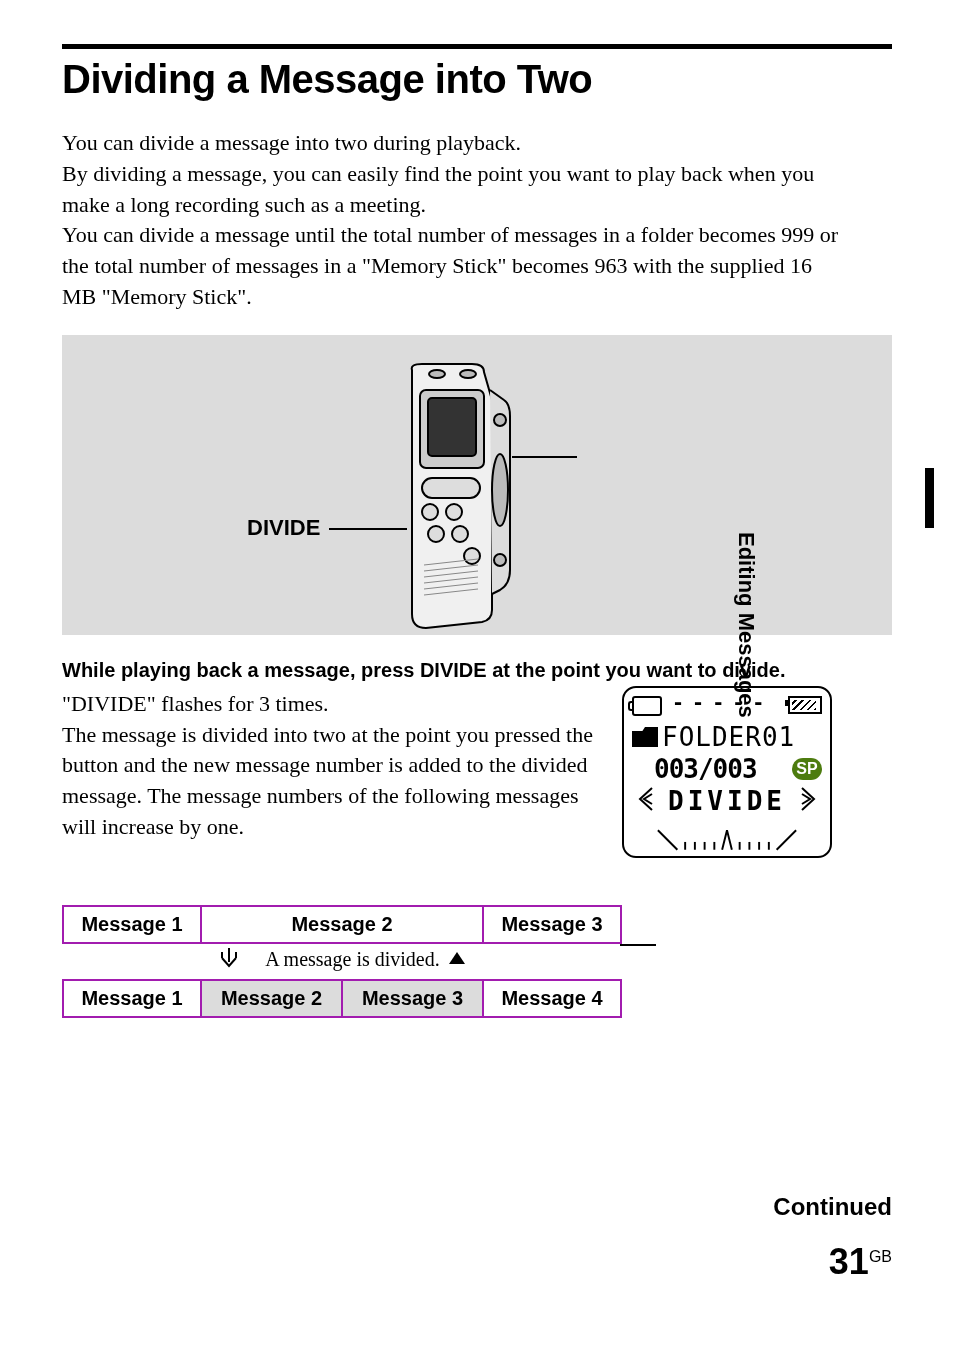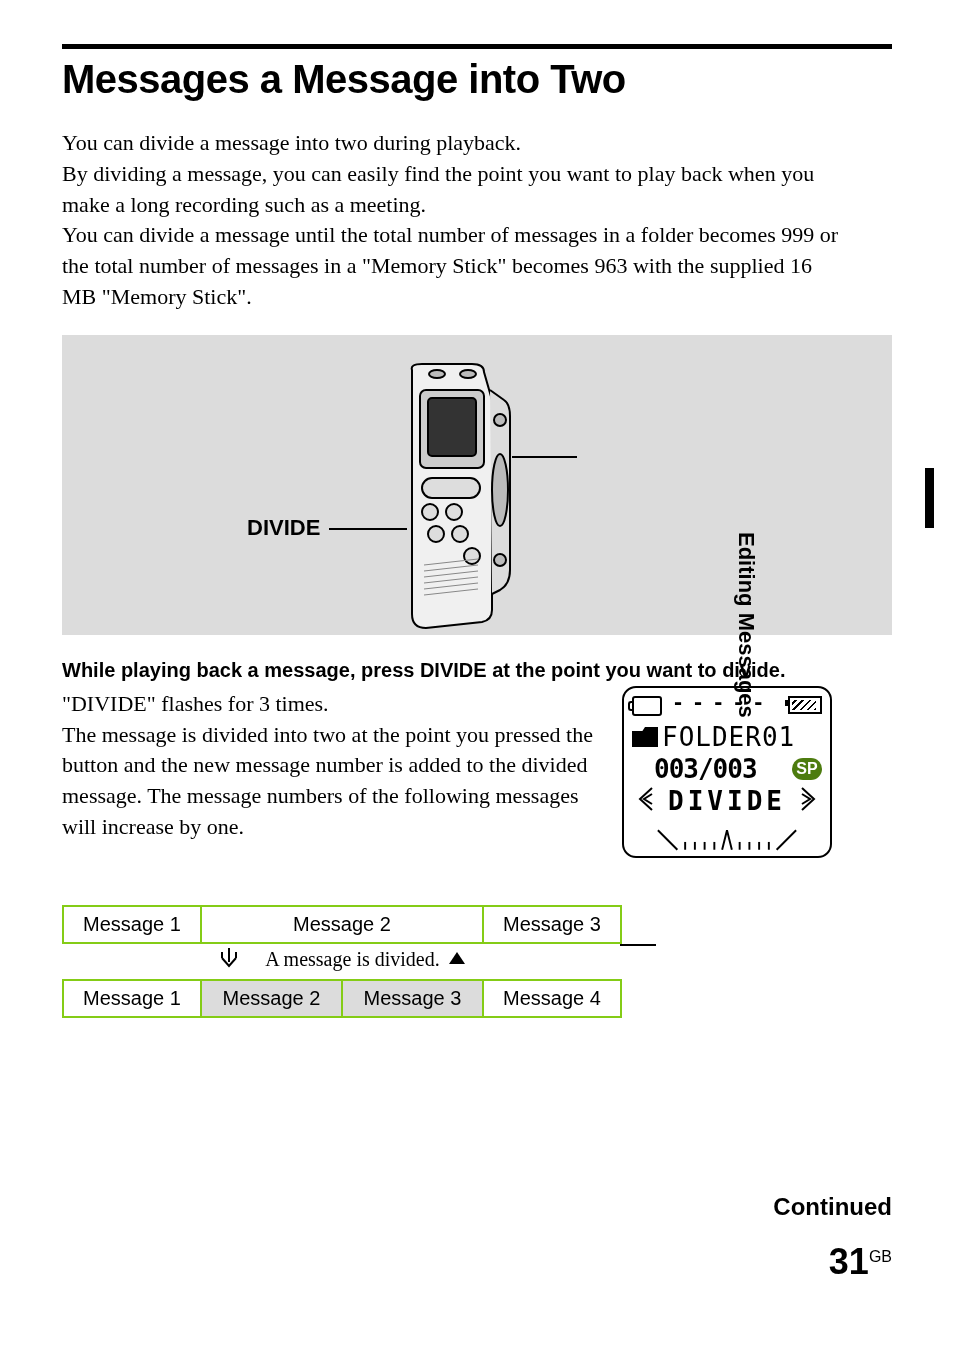--- a/index.html
+++ b/index.html
@@ -240,24 +240,24 @@
     top: 905px;
     width: 560px;
     font-family: Arial, Helvetica, sans-serif;
     font-size: 20px;
   }
   .msg-diagram table {
     border-collapse: collapse;
     width: 560px;
   }
   .msg-diagram td, .msg-diagram th {
-    border: 2px solid #84cc16;
+    border: 2px solid #a21caf;
     padding: 6px 8px;
     text-align: center;
-    font-weight: 400;
+    font-weight: 700;
   }
   .msg-diagram .mid-row td {
     border: none;
     font-weight: 400;
     font-family: Georgia, serif;
     font-size: 20px;
     padding-top: 4px;
     padding-bottom: 4px;
   }
   .msg-diagram .shaded {
@@ -341,21 +341,21 @@
   .page-number .gb {
     font-size: 16px;
     vertical-align: 12px;
   }
 </style>
 </head>
 <body>
 
 <div class="page">
   <div class="topbar"></div>
-  <h1 class="page-title">Messages a Message into Two</h1>
+  <h1 class="page-title">Dividing a Message into Two</h1>
 
   <div class="intro" style="white-space: pre-line;">You can divide a message into two during playback.
 By dividing a message, you can easily find the point you want to play back when you make a long recording such as a meeting.
 You can divide a message until the total number of messages in a folder becomes 999 or the total number of messages in a "Memory Stick" becomes 963 with the supplied 16 MB "Memory Stick".</div>
 
   <div class="diagram">
     <div class="label divide">DIVIDE</div>
     <div class="lead-line lead-divide"></div>
     <div class="lead-line lead-control"></div>
     <div class="device">

